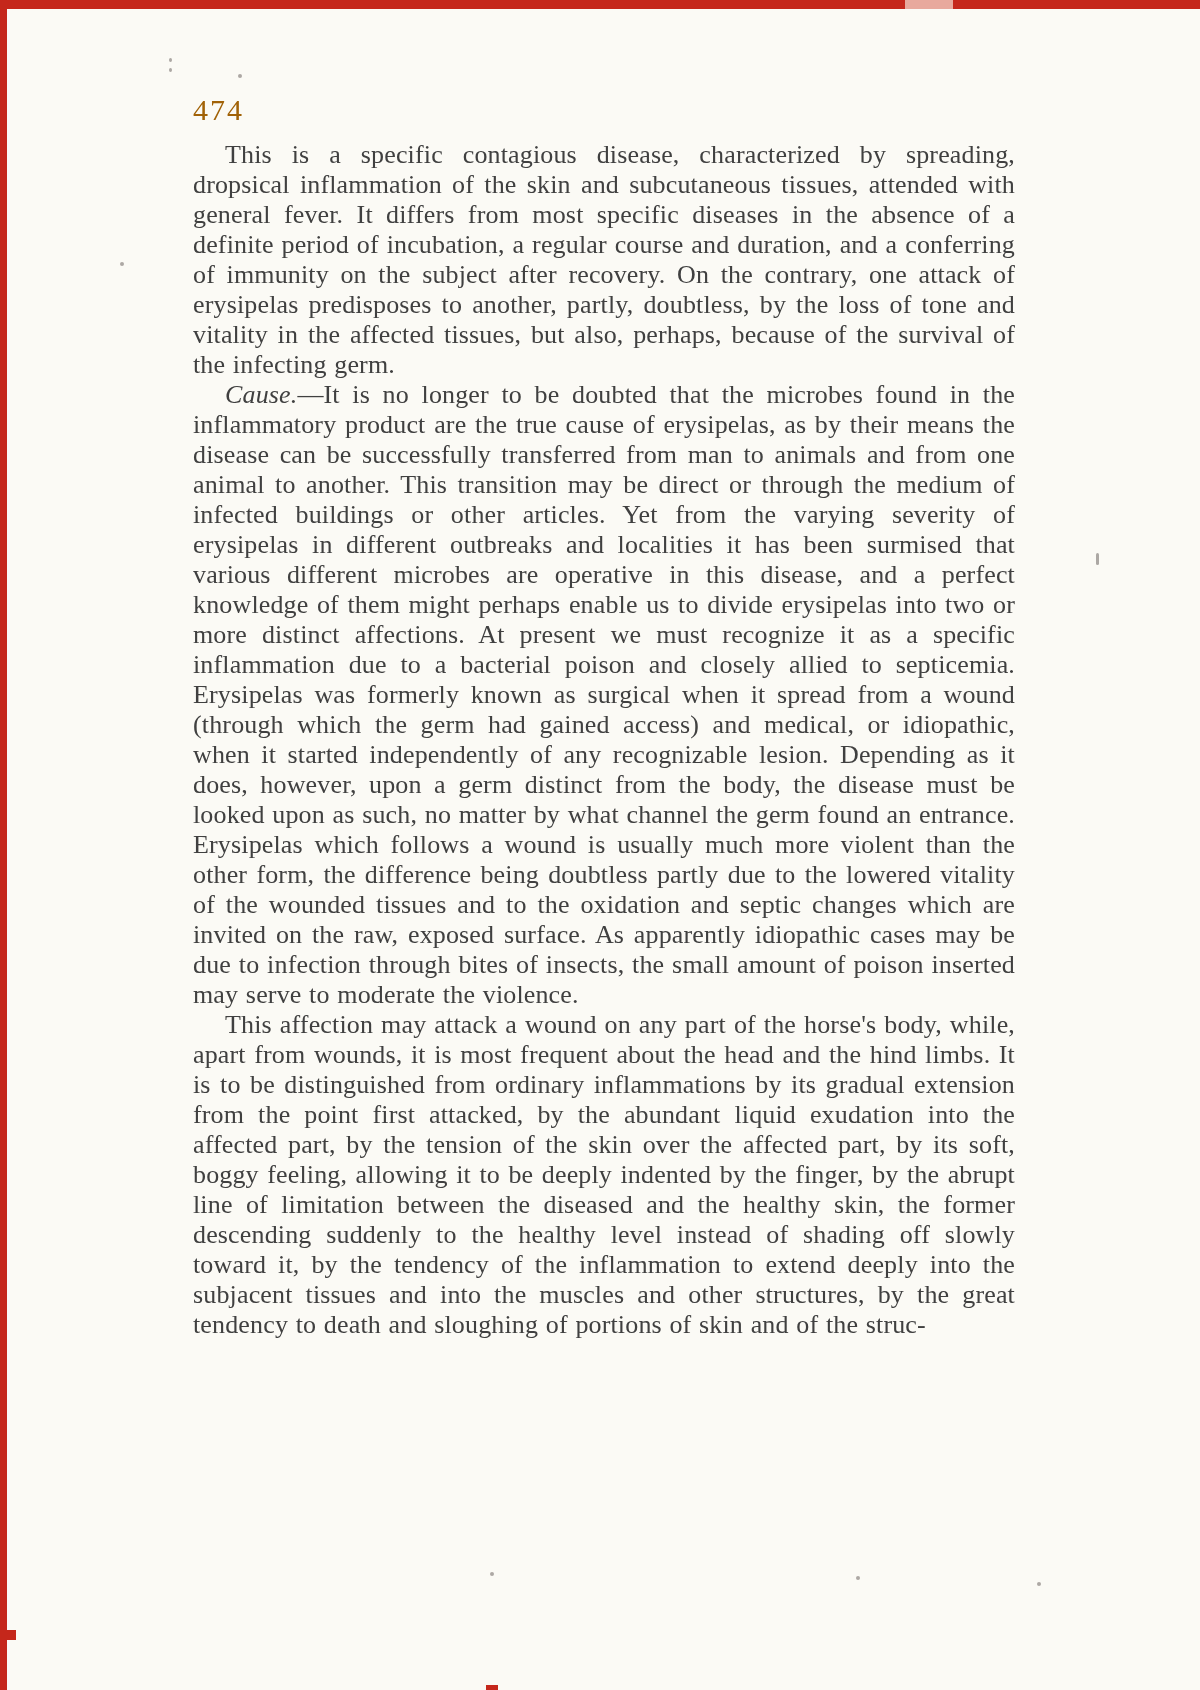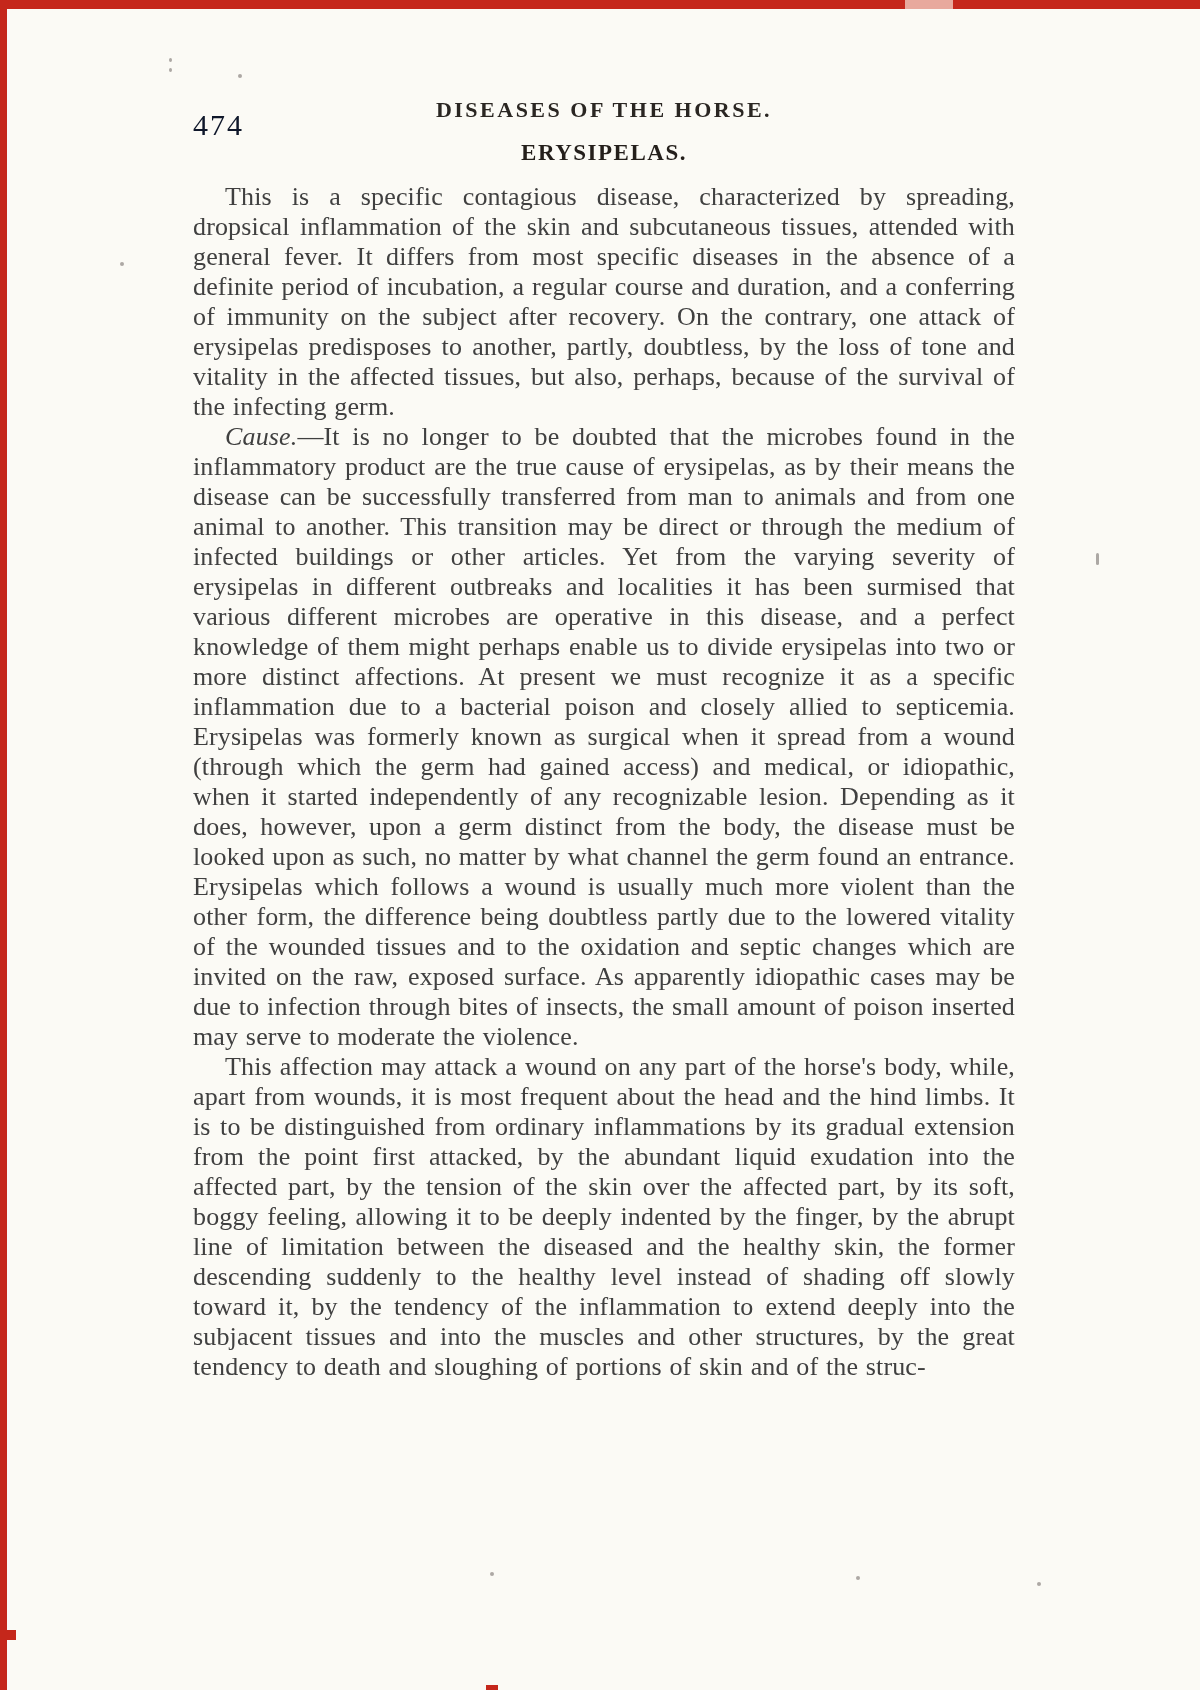--- a/index.html
+++ b/index.html
@@ -64,24 +64,24 @@
     width: 822px;
   }
 
   .page-header {
     position: relative;
     height: 34px;
     margin-bottom: 14px;
   }
   .page-number {
     position: absolute;
-    left: 0; top: 16px;
+    left: 0; top: 1px;
     font-size: 30px;
     letter-spacing: 2px;
-    color: #0f172a;
+    color: #a16207;
   }
   .running-head {
     position: absolute;
     left: 0; right: 0; top: 5px;
     text-align: center;
     font-size: 22px;
     font-weight: bold;
     letter-spacing: 2.5px;
     color: #2a2622;
   }
@@ -124,24 +124,22 @@
   <div class="speck s4"></div>
   <div class="speck s5"></div>
   <div class="speck s6"></div>
   <div class="speck s7"></div>
   <div class="speck s8"></div>
 
   <div class="content">
 
     <div class="page-header">
       <span class="page-number">474</span>
-      <span class="running-head">DISEASES OF THE HORSE.</span>
     </div>
 
-    <h2 class="section-title">ERYSIPELAS.</h2>
 
     <p class="para">This is a specific contagious disease, characterized by spreading, dropsical inflammation of the skin and subcutaneous tissues, attended with general fever.  It differs from most specific diseases in the absence of a definite period of incubation, a regular course and duration, and a conferring of immunity on the subject after recovery.  On the contrary, one attack of erysipelas predisposes to another, partly, doubtless, by the loss of tone and vitality in the affected tissues, but also, perhaps, because of the survival of the infecting germ.</p>
 
     <p class="para"><i class="lead">Cause.</i><span>—It is no longer to be doubted that the microbes found in the inflammatory product are the true cause of erysipelas, as by their means the disease can be successfully transferred from man to animals and from one animal to another.  This transition may be direct or through the medium of infected buildings or other articles.  Yet from the varying severity of erysipelas in different outbreaks and localities it has been surmised that various different microbes are operative in this disease, and a perfect knowledge of them might perhaps enable us to divide erysipelas into two or more distinct affections.  At present we must recognize it as a specific inflammation due to a bacterial poison and closely allied to septicemia.  Erysipelas was formerly known as surgical when it spread from a wound (through which the germ had gained access) and medical, or idiopathic, when it started independently of any recognizable lesion.  Depending as it does, however, upon a germ distinct from the body, the disease must be looked upon as such, no matter by what channel the germ found an entrance.  Erysipelas which follows a wound is usually much more violent than the other form, the difference being doubtless partly due to the lowered vitality of the wounded tissues and to the oxidation and septic changes which are invited on the raw, exposed surface.  As apparently idiopathic cases may be due to infection through bites of insects, the small amount of poison inserted may serve to moderate the violence.</span></p>
 
     <p class="para">This affection may attack a wound on any part of the horse's body, while, apart from wounds, it is most frequent about the head and the hind limbs.  It is to be distinguished from ordinary inflammations by its gradual extension from the point first attacked, by the abundant liquid exudation into the affected part, by the tension of the skin over the affected part, by its soft, boggy feeling, allowing it to be deeply indented by the finger, by the abrupt line of limitation between the diseased and the healthy skin, the former descending suddenly to the healthy level instead of shading off slowly toward it, by the tendency of the inflammation to extend deeply into the subjacent tissues and into the muscles and other structures, by the great tendency to death and sloughing of portions of skin and of the struc-</p>
 
   </div>
 </div>
 

